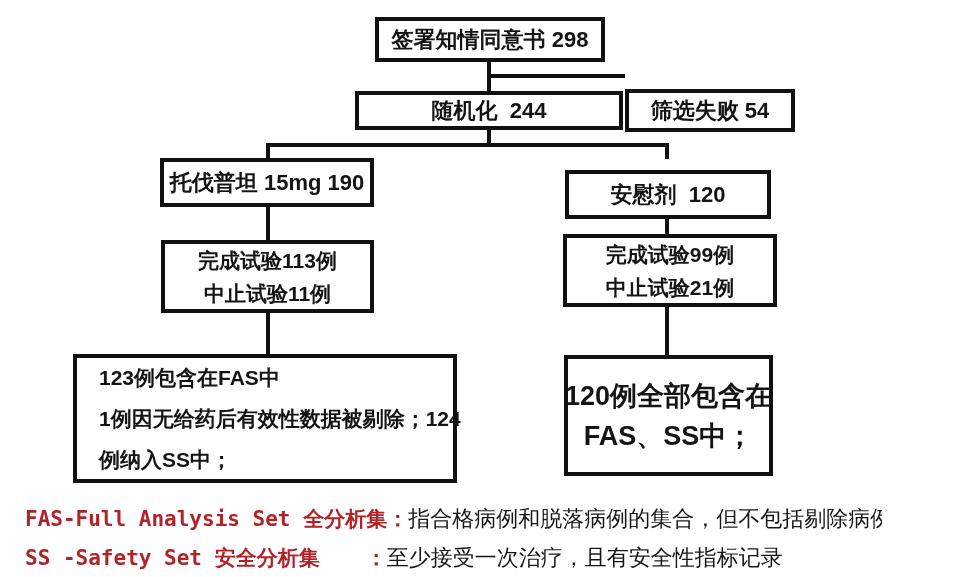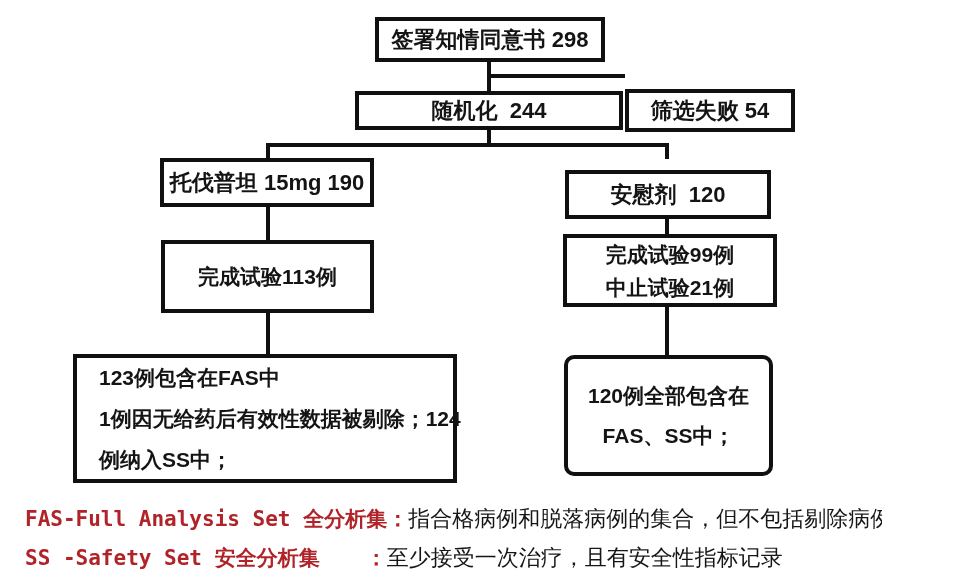--- a/index.html
+++ b/index.html
@@ -31,21 +31,21 @@
   
   #box-consent              { left: 375px; top: 17px;  width: 230px; height: 45px; }
   #box-screen-fail          { left: 625px; top: 57px;  width: 170px; height: 43px; margin-top: 32px; }
   #box-randomized           { left: 355px; top: 91px;  width: 268px; height: 39px; font-size: 22px; align-items: center; }
   #box-tolvaptan            { left: 160px; top: 158px; width: 214px; height: 49px; }
   #box-placebo              { left: 565px; top: 170px; width: 206px; height: 49px; }
   #box-tolvaptan-completion { left: 161px; top: 240px; width: 213px; height: 73px; font-size: 21px; line-height: 33px; align-items: center; }
   #box-placebo-completion   { left: 563px; top: 234px; width: 214px; height: 73px; font-size: 21px; line-height: 33px; }
   #box-tolvaptan-analysis   { left: 73px;  top: 354px; width: 384px; height: 129px;
                               align-items: flex-start; padding: 4px 22px; font-size: 21px; line-height: 41px; }
-  #box-placebo-analysis     { left: 564px; top: 355px; width: 209px; height: 121px; font-size: 21px; line-height: 40px; border-radius: 10px; }
+  #box-placebo-analysis     { left: 564px; top: 355px; width: 209px; height: 121px; font-size: 27px; line-height: 40px; }
   
   #conn-consent-down   { left: 487px; top: 62px;  width: 4px;   height: 31px; }
   #conn-screenfail-h   { left: 489px; top: 74px;  width: 136px; height: 4px; }
   #conn-rand-down      { left: 487px; top: 130px; width: 4px;   height: 17px; }
   #conn-branch-h       { left: 266px; top: 143px; width: 403px; height: 4px; }
   #conn-leftarm-down   { left: 266px; top: 143px; width: 4px;   height: 16px; }
   #conn-rightarm-down  { left: 665px; top: 143px; width: 4px;   height: 16px; }
   #conn-left-2         { left: 266px; top: 207px; width: 4px;   height: 34px; }
   #conn-right-2        { left: 665px; top: 207px; width: 4px;   height: 28px; }
   #conn-left-3         { left: 266px; top: 313px; width: 4px;   height: 42px; }
@@ -103,20 +103,21 @@
   <div class="box" id="box-tolvaptan">
     <span class="ln">托伐普坦 15mg 190</span>
   </div>
 
   <div class="box" id="box-placebo">
     <span class="ln">安慰剂  120</span>
   </div>
 
   <div class="box" id="box-tolvaptan-completion">
     <span class="ln">完成试验113例</span>
+    <span class="ln">中止试验11例</span>
   </div>
 
   <div class="box" id="box-placebo-completion">
     <span class="ln">完成试验99例</span>
     <span class="ln">中止试验21例</span>
   </div>
 
   <div class="box" id="box-tolvaptan-analysis">
     <span class="ln">123例包含在FAS中</span>
     <span class="ln">1例因无给药后有效性数据被剔除；124</span>

